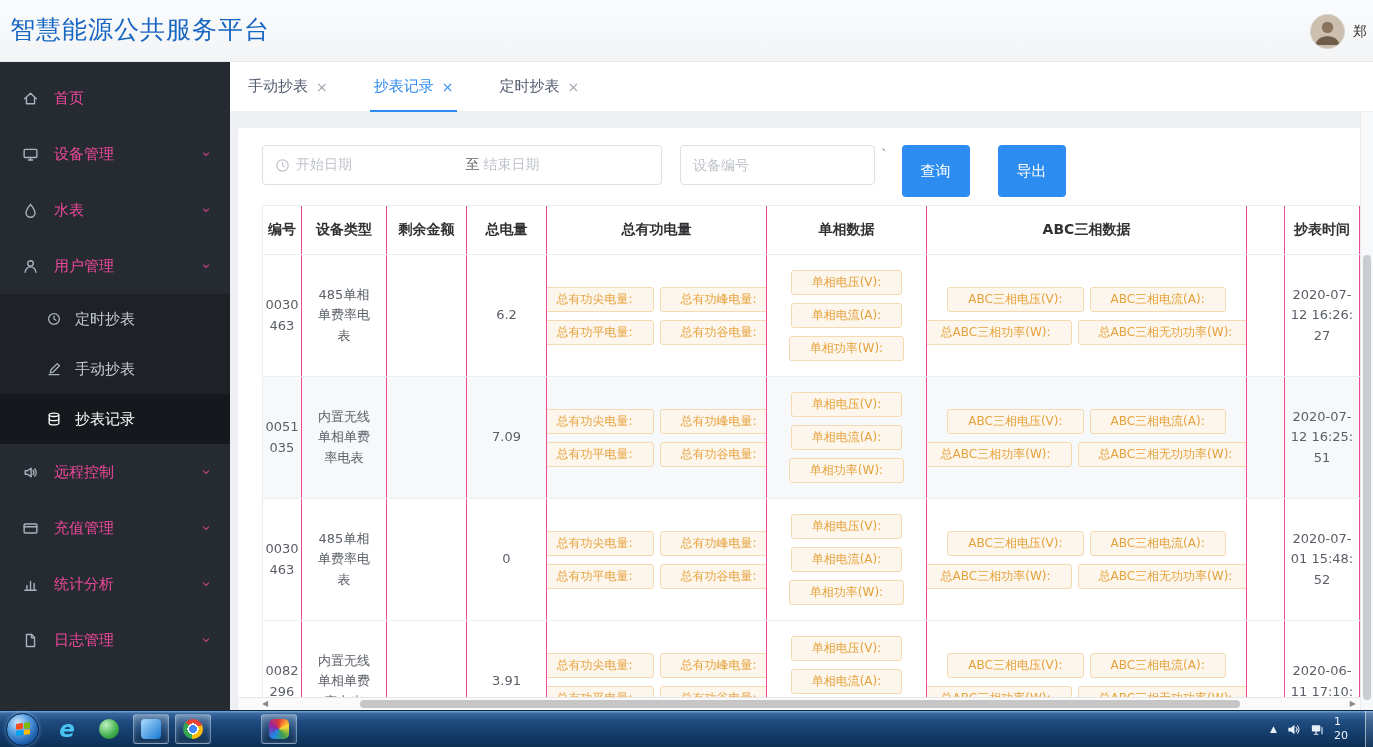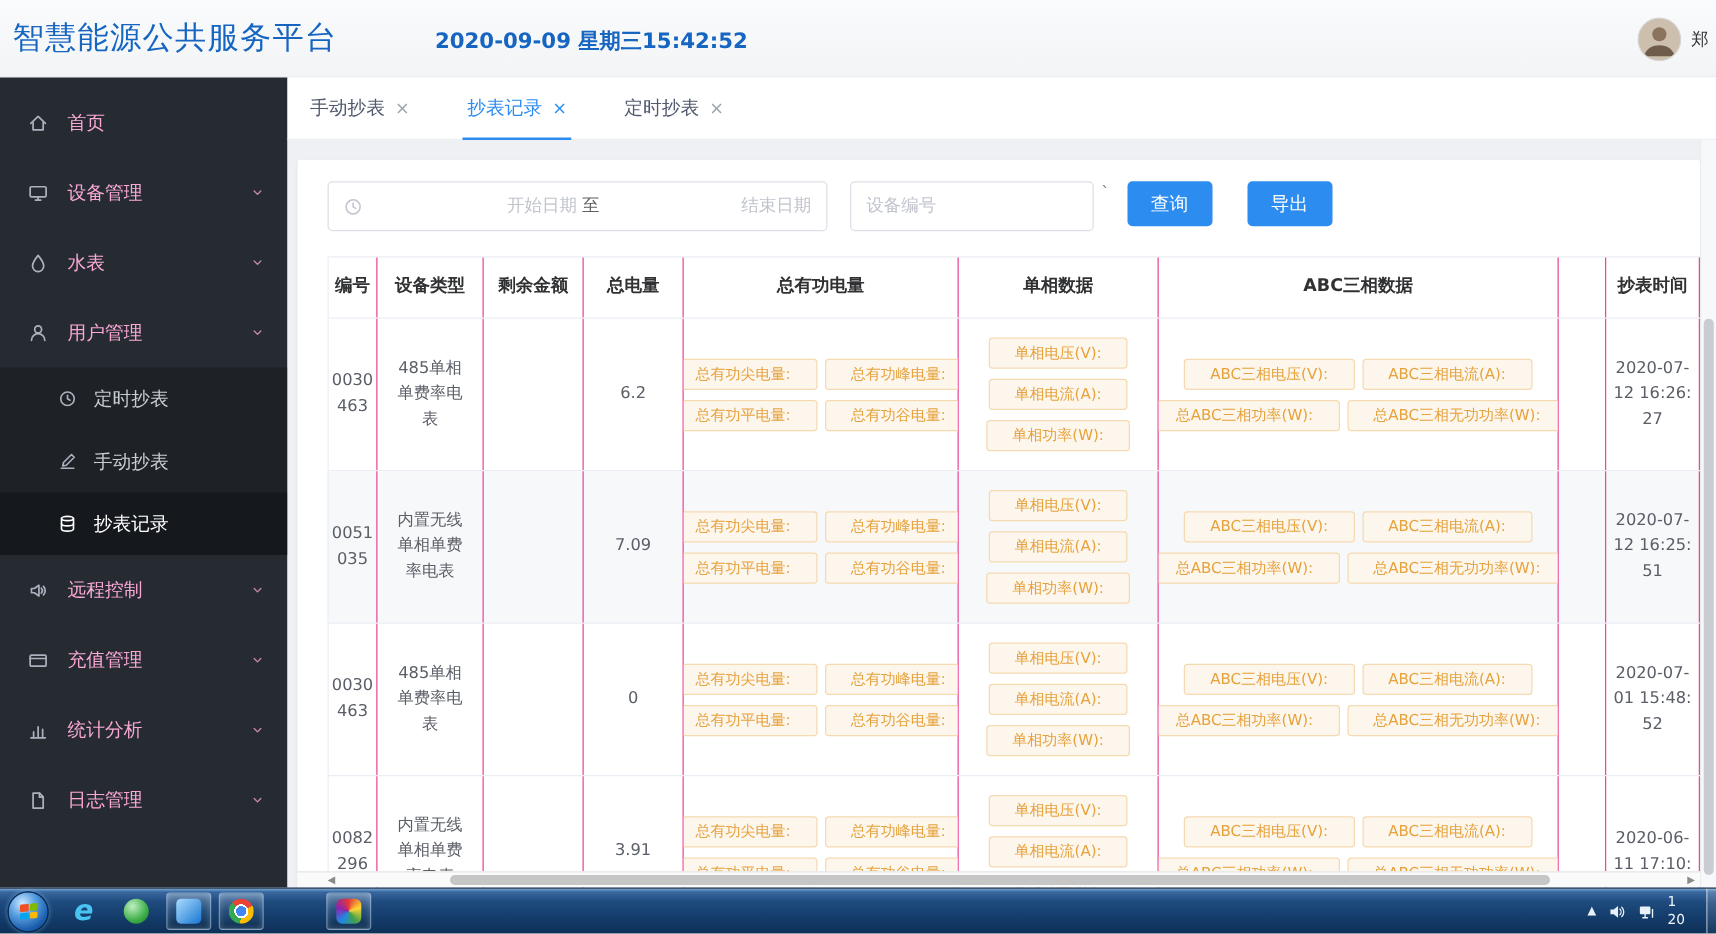--- a/index.html
+++ b/index.html
@@ -10,21 +10,21 @@
   .app-header{position:absolute;top:0;left:0;width:100%;height:62px;
     background:linear-gradient(#fafbfc,#f2f4f6);border-bottom:1px solid #e7e9ec;box-sizing:border-box;}
   .app-title{position:absolute;left:10px;top:13px;font-size:25px;font-weight:normal;color:#1665c1;letter-spacing:1px;white-space:nowrap;}
   .app-datetime{position:absolute;left:348px;top:21px;font-size:17px;font-weight:bold;color:#1665c1;white-space:nowrap;}
   .avatar{position:absolute;right:28px;top:14px;width:33px;height:33px;border-radius:50%;overflow:hidden;border:1px solid #d5d5d5;background:#cdbfae;cursor:pointer;}
   .username{position:absolute;right:2px;top:23px;width:18px;overflow:hidden;font-size:14px;color:#333;white-space:nowrap;}
 
   
   .sidebar{position:absolute;top:62px;left:0;width:230px;bottom:37px;background:#262b32;overflow:hidden;}
   .nav-list{padding-top:8px;}
-  .nav-item{height:56px;display:flex;align-items:center;padding:0 18px 0 22px;color:#f9a8d4;font-size:15px;cursor:pointer;box-sizing:border-box;}
+  .nav-item{height:56px;display:flex;align-items:center;padding:0 18px 0 22px;color:#ec4899;font-size:15px;cursor:pointer;box-sizing:border-box;}
   .nav-item .nicon{width:18px;margin-right:14px;display:flex;color:#aab2bd;}
   .nav-item .chev{margin-left:auto;opacity:.75;display:flex;}
   .submenu{background:#1e2227;}
   .sub-item{height:50px;display:flex;align-items:center;padding-left:46px;color:#c6ccd4;font-size:15px;cursor:pointer;}
   .sub-item .nicon{width:17px;margin-right:12px;display:flex;color:#aab2bd;}
   .sub-item.active{background:#15181d;color:#ffffff;}
   .sub-item.active .nicon{color:#ffffff;}
 
   
   .tabbar{position:absolute;left:230px;top:62px;right:0;height:50px;background:#fff;display:flex;align-items:stretch;padding-left:8px;border-bottom:1px solid #eef0f2;box-sizing:border-box;}
@@ -33,26 +33,26 @@
   .tab.active::after{content:"";position:absolute;left:6px;right:6px;bottom:-1px;height:2px;background:#2d8cf0;}
   .tab-close{font-size:14px;color:#9aa3ad;}
   .tab.active .tab-close{color:#2d8cf0;}
 
   
   .content{position:absolute;left:230px;top:112px;right:0;bottom:37px;background:#eef0f4;overflow:hidden;}
   .card{position:absolute;left:8px;top:16px;right:13px;height:720px;background:#fff;border-radius:2px;box-shadow:0 1px 3px rgba(0,0,0,.05);}
 
   .filters{position:absolute;left:24px;top:17px;height:40px;display:flex;align-items:flex-start;}
   .range-box{width:400px;height:40px;border:1px solid #dcdfe6;border-radius:4px;display:flex;align-items:center;padding:0 12px;box-sizing:border-box;background:#fff;cursor:text;}
-  .range-box .ph{color:#c0c4cc;font-size:14px;flex:1;text-align:right;}
+  .range-box .ph{color:#c0c4cc;font-size:14px;flex:1;text-align:left;}
   .range-sep{color:#606266;font-size:14px;padding:0 4px;}
   .device-input{margin-left:18px;width:195px;height:40px;box-sizing:border-box;border:1px solid #dcdfe6;border-radius:4px;padding:0 12px;font-size:14px;color:#333;outline:none;font-family:inherit;}
   .device-input::placeholder{color:#c0c4cc;}
   .stray-tick{color:#777;font-size:13px;margin-left:6px;margin-top:2px;}
-  .btn-primary{height:36px;padding:0 19px;background:#2d8cf0;color:#fff;border:none;border-radius:4px;font-size:15px;cursor:pointer;font-family:inherit;}
+  .btn-primary{height:52px;padding:0 19px;background:#2d8cf0;color:#fff;border:none;border-radius:4px;font-size:15px;cursor:pointer;font-family:inherit;}
   .btn-query{margin-left:14px;}
   .btn-export{margin-left:28px;}
 
   
   .tbl{position:absolute;left:24px;top:77px;width:1098px;font-size:13px;color:#5a5e66;}
   .tr{display:grid;grid-template-columns:40px 85px 80px 80px 220px 160px 320px 38px 75px;border-bottom:1px solid #ebeef5;}
   .tr.head{height:48px;border-top:1px solid #ebeef5;font-size:14px;font-weight:bold;color:#303133;}
   .tr.body{height:121px;}
   .tr.zebra{background:#f7f8fa;}
   .td{border-right:1px solid #ec4899;display:flex;flex-direction:column;align-items:center;justify-content:center;text-align:center;word-break:break-all;line-height:1.55;box-sizing:border-box;overflow:hidden;}
@@ -98,21 +98,20 @@
   .tray-clock{color:#eef4fb;font-size:11px;line-height:1.3;width:22px;overflow:hidden;white-space:nowrap;cursor:pointer;}
   .peek{width:7px;height:100%;border-left:1px solid rgba(255,255,255,.55);background:linear-gradient(rgba(255,255,255,.18),rgba(255,255,255,.04));cursor:pointer;}
 </style>
 </head>
 <body>
 
 <div class="stage">
 
   <div class="app-header">
     <div class="app-title">智慧能源公共服务平台</div>
-    <div class="app-datetime">2020-09-09 星期三15:42:52</div>
     <div class="avatar">
       <svg viewBox="0 0 32 32" width="33" height="33">
         <circle cx="16" cy="16" r="16" fill="#cdbfae"></circle>
         <circle cx="16" cy="12" r="5.5" fill="#8a745e"></circle>
         <path d="M4 29c2-6.5 7-8.5 12-8.5s10 2 12 8.5" fill="#6f5c4a"></path>
       </svg>
     </div>
     <div class="username">郑</div>
   </div>
 

